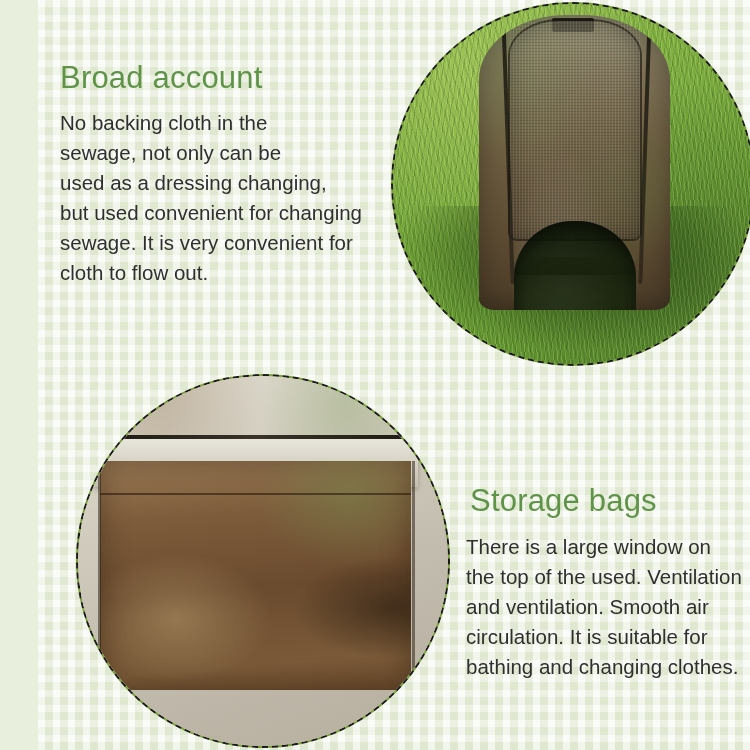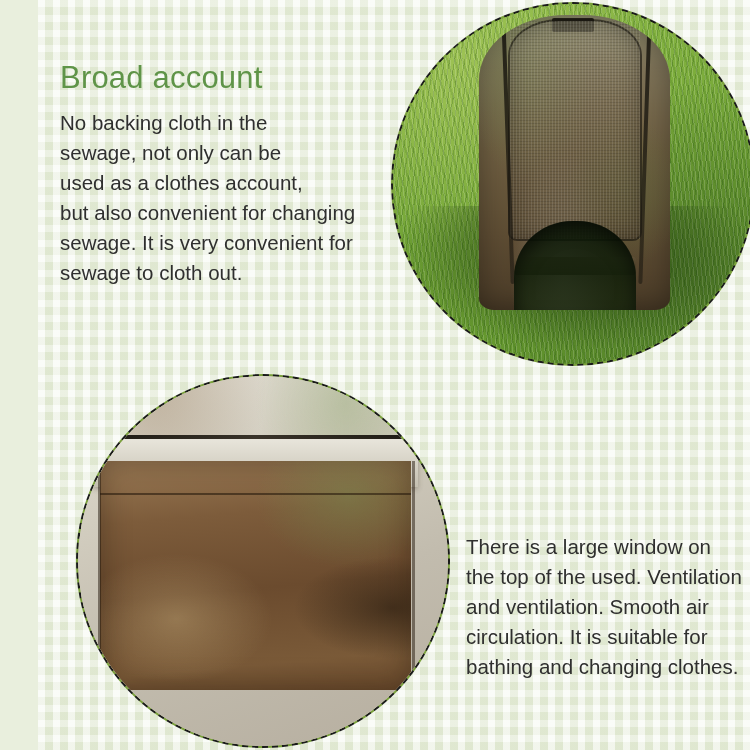--- a/index.html
+++ b/index.html
@@ -313,26 +313,27 @@
       <div class="pocket-edge-left"></div>
       <div class="pocket-edge-right"></div>
     </div>
   </div>
 
   <div class="section-title" id="title-broad">Broad account</div>
 
   <div class="section-body" id="body-broad">
     <span class="ln">No backing cloth in the</span>
     <span class="ln">sewage, not only can be</span>
-    <span class="ln">used as a clothes account,</span>
-    <span class="ln">but also convenient for changing</span>
+    <span class="ln">used as a dressing changing,</span>
+    <span class="ln">but used convenient for changing</span>
     <span class="ln">sewage. It is very convenient for</span>
-    <span class="ln">sewage to cloth out.</span>
+    <span class="ln">cloth to flow out.</span>
   </div>
 
+  <div class="section-title" id="title-storage">Storage bags</div>
 
   <div class="section-body" id="body-storage">
     <span class="ln">There is a large window on</span>
     <span class="ln">the top of the used. Ventilation</span>
     <span class="ln">and ventilation. Smooth air</span>
     <span class="ln">circulation. It is suitable for</span>
     <span class="ln">bathing and changing clothes.</span>
   </div>
 
 </div>

